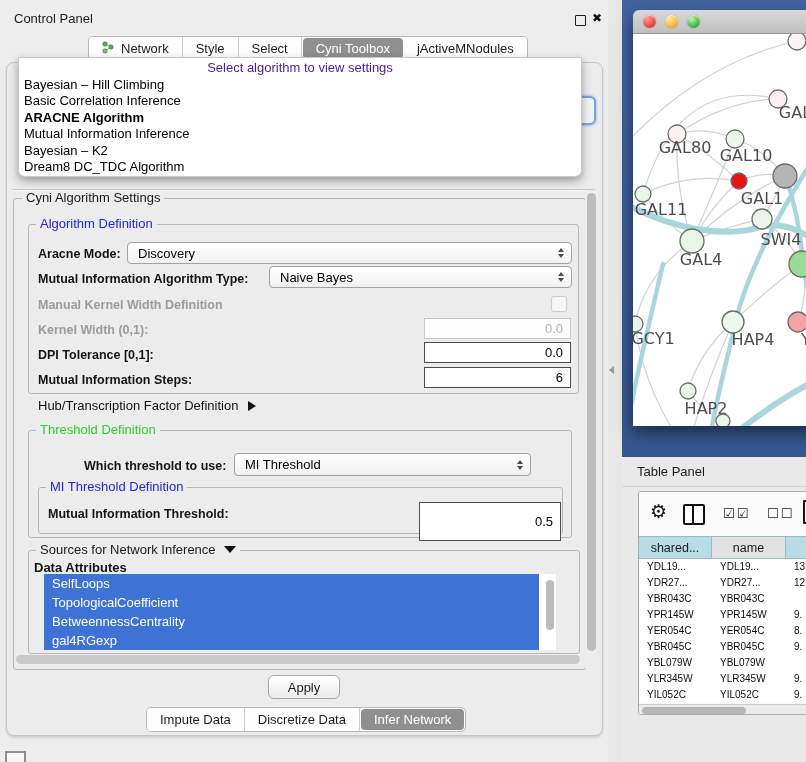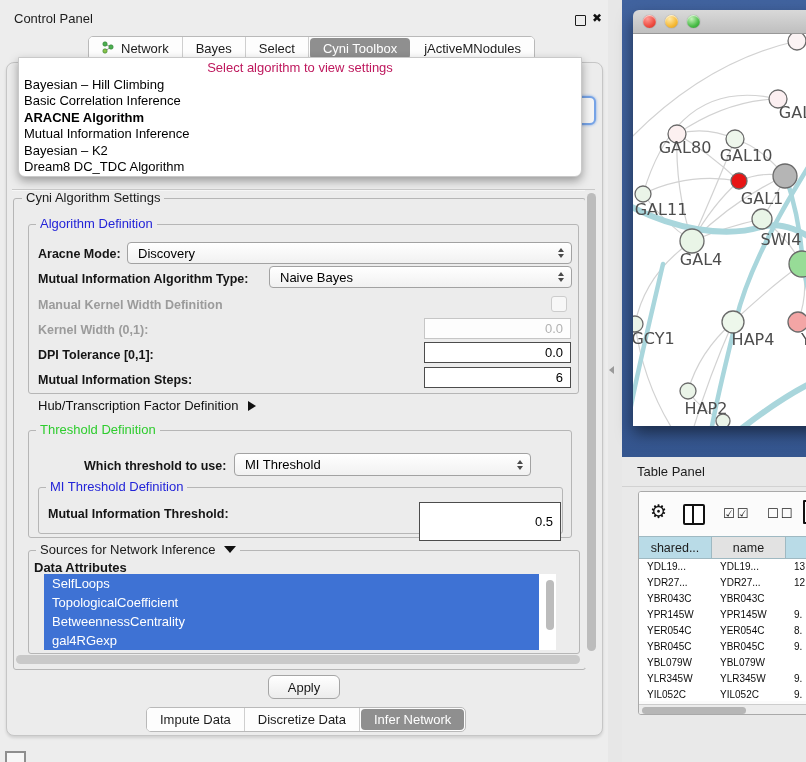--- a/index.html
+++ b/index.html
@@ -19,21 +19,21 @@
   .tabbar{display:flex;align-items:stretch;background:#fdfdfd;border:1px solid #b9b9b9;border-radius:5px;overflow:hidden;}
   #top-tabs{left:88px;top:36px;height:23px;z-index:20;}
   .tab{display:flex;align-items:center;padding:0 13px;font-size:13px;color:#1c1c1c;border-right:1px solid #cfcfcf;background:#fdfdfd;white-space:nowrap;}
   .tab:last-child{border-right:none;}
   .tab.sel{background:#8f8f8f;color:#fff;border-radius:4px;margin:1px;border-right:none;}
   .tab .net-ico{margin-right:6px;display:inline-block;}
 
   
   #algo-popup{left:18px;top:57px;width:562px;height:118px;background:#fff;border:1px solid #c9c9c9;
     border-radius:0 0 7px 7px;box-shadow:0 4px 10px rgba(0,0,0,.35);z-index:40;}
-  .popup-placeholder{text-align:center;font-size:13px;color:#be185d;line-height:18px;margin-top:1px;}
+  .popup-placeholder{text-align:center;font-size:13px;color:#4c1d95;line-height:18px;margin-top:1px;}
   .popup-item{font-size:13px;color:#000;line-height:16.4px;padding-left:5px;white-space:nowrap;}
   .popup-item.sel{font-weight:bold;}
   #hidden-focus-btn{left:562px;top:96px;width:30px;height:25px;background:#f4f4f4;border:2px solid #76a3e6;border-radius:6px;box-shadow:0 0 3px #76a3e6;z-index:30;}
   .sep-line{left:12px;top:189px;width:583px;height:1px;background:#c9c9c9;border-bottom:1px solid #f7f7f7;}
 
   
   .group{border:1px solid #b6b6b6;border-radius:3px;}
   .legend{font-size:13px;background:#ececec;padding:0 4px;line-height:14px;white-space:nowrap;z-index:5;}
   .legend.blue{color:#2324d8;}
   .legend.green{color:#2ecc2e;}
@@ -127,21 +127,21 @@
           <line x1="3" y1="3" x2="9" y2="6" stroke="#9a9a9a" stroke-width="1"></line>
           <line x1="3" y1="10" x2="9" y2="6" stroke="#9a9a9a" stroke-width="1"></line>
           <circle cx="3" cy="3" r="2.2" fill="#4caf50" stroke="#2e7d32" stroke-width=".6"></circle>
           <circle cx="9" cy="6" r="2.2" fill="#4caf50" stroke="#2e7d32" stroke-width=".6"></circle>
           <circle cx="3" cy="10" r="2.2" fill="#8bc34a" stroke="#2e7d32" stroke-width=".6"></circle>
         </svg>
       </span>
       <span>Network</span>
     </div>
     <div class="tab">
-        <span>Bayes</span>
+        <span>Style</span>
       </div>
     <div class="tab">
         <span>Select</span>
       </div>
     <div class="tab sel">
         <span>Cyni Toolbox</span>
       </div>
     <div class="tab">
         <span>jActiveMNodules</span>
       </div>

